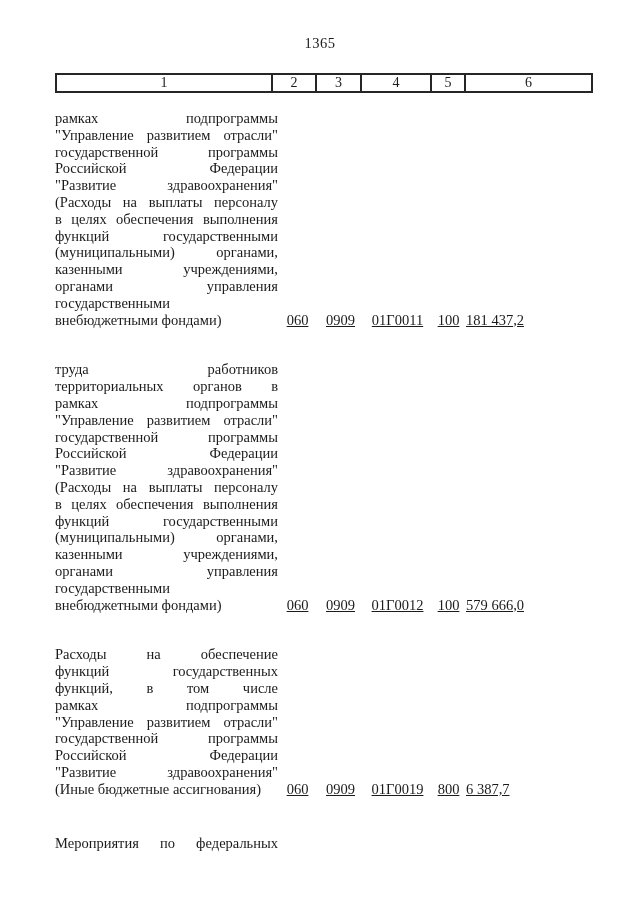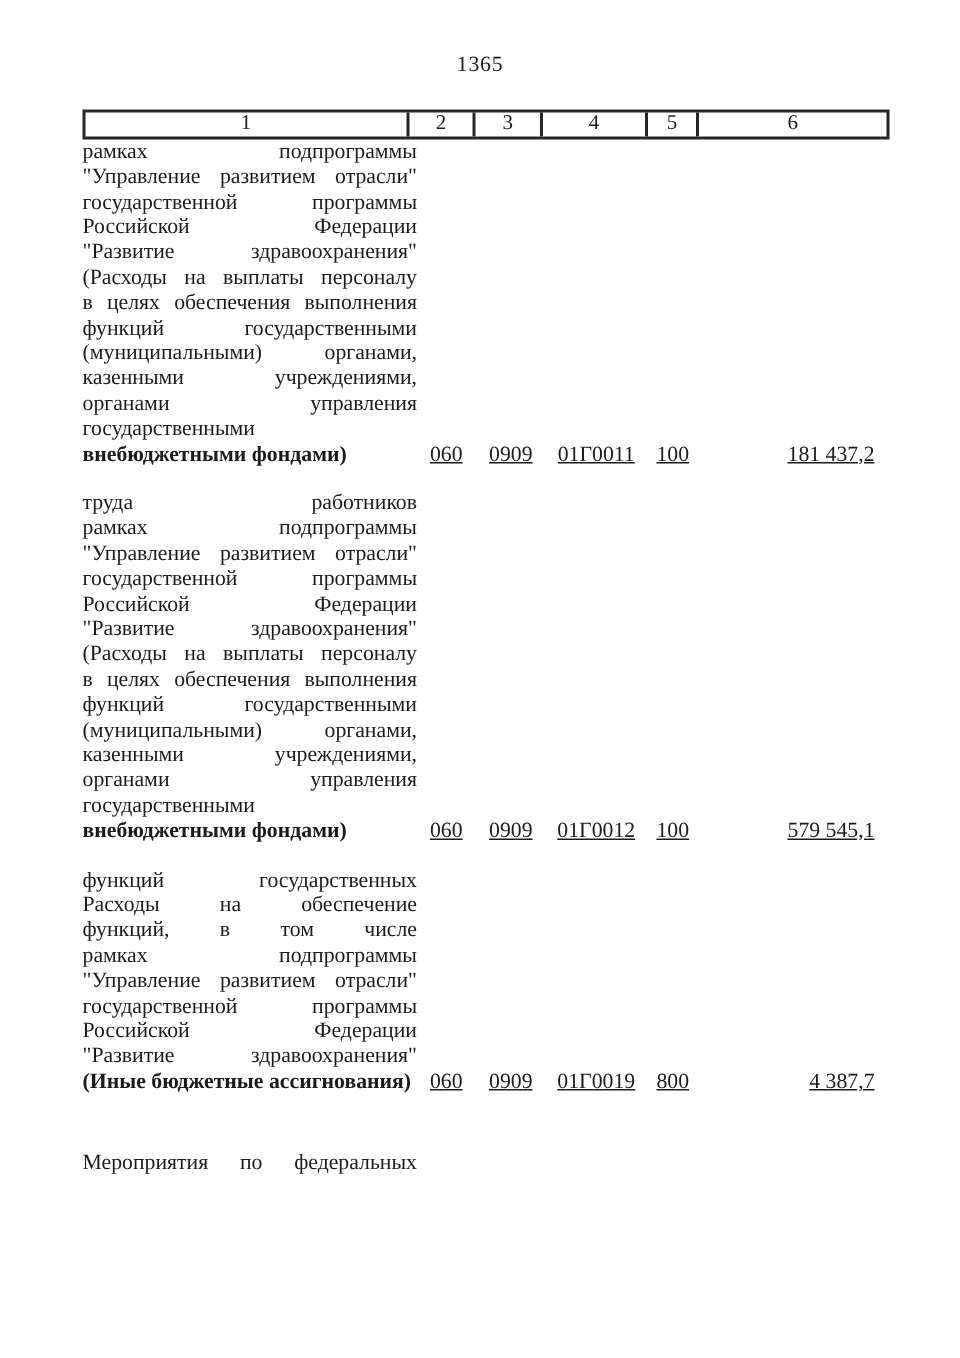--- a/index.html
+++ b/index.html
@@ -43,35 +43,35 @@
   .hcell.h6 { width: 127px; }
 
   
   .tbody { position: absolute; left: 55px; top: 93px; width: 538px; }
   .row {
     display: flex;
     align-items: flex-end;
     margin-bottom: 16px;
   }
   .cell { box-sizing: border-box; font-size: 14.5px; line-height: 16.8px; }
-  .cell.name { width: 223px; }
+  .cell.name { width: 223px; margin-top: 17px; }
   .cell.v { text-align: center; white-space: nowrap; text-decoration: underline; }
   .cell.c2 { width: 39px; }
   .cell.c3 { width: 47px; }
   .cell.c4 { width: 67px; margin-top: 38px; }
   .cell.c5 { width: 35px; }
-  .cell.c6 { width: 127px; text-align: right; padding-right: 10px; }
+  .cell.c6 { width: 127px; text-align: left; padding-right: 10px; }
 
   
   .pline {
     text-align: justify;
     text-align-last: justify;
     font-size: 14.5px; line-height: 16.8px;
   }
-  .pline.final { text-align-last: left; font-weight: bold; }
+  .pline.final { text-align-last: left; }
 </style>
 </head>
 <body>
 
 <div class="page">
 
   <div class="page-number">1365</div>
 
   <div class="thead">
     <div class="hcell h1">1</div>
@@ -102,58 +102,59 @@
     <div class="cell v c2">060</div>
     <div class="cell v c3">0909</div>
     <div class="cell v c4">01Г0011</div>
     <div class="cell v c5">100</div>
     <div class="cell v c6">181 437,2</div>
   </div>
 
   <div class="row">
     <div class="cell name">
           <div class="pline">труда работников</div>
+          <div class="pline">территориальных органов в</div>
           <div class="pline">рамках подпрограммы</div>
           <div class="pline">"Управление развитием отрасли"</div>
           <div class="pline">государственной программы</div>
           <div class="pline">Российской Федерации</div>
           <div class="pline">"Развитие здравоохранения"</div>
           <div class="pline">(Расходы на выплаты персоналу</div>
           <div class="pline">в целях обеспечения выполнения</div>
           <div class="pline">функций государственными</div>
           <div class="pline">(муниципальными) органами,</div>
           <div class="pline">казенными учреждениями,</div>
           <div class="pline">органами управления</div>
           <div class="pline">государственными</div>
           <div class="pline final">внебюджетными фондами)</div>
         </div>
     <div class="cell v c2">060</div>
     <div class="cell v c3">0909</div>
     <div class="cell v c4">01Г0012</div>
     <div class="cell v c5">100</div>
-    <div class="cell v c6">579 545,1</div>
+    <div class="cell v c6">579 666,0</div>
   </div>
 
   <div class="row">
     <div class="cell name">
+          <div class="pline">Расходы на обеспечение</div>
           <div class="pline">функций государственных</div>
-          <div class="pline">Расходы на обеспечение</div>
           <div class="pline">функций, в том числе</div>
           <div class="pline">рамках подпрограммы</div>
           <div class="pline">"Управление развитием отрасли"</div>
           <div class="pline">государственной программы</div>
           <div class="pline">Российской Федерации</div>
           <div class="pline">"Развитие здравоохранения"</div>
           <div class="pline final">(Иные бюджетные ассигнования)</div>
         </div>
     <div class="cell v c2">060</div>
     <div class="cell v c3">0909</div>
     <div class="cell v c4">01Г0019</div>
     <div class="cell v c5">800</div>
-    <div class="cell v c6">4 387,7</div>
+    <div class="cell v c6">6 387,7</div>
   </div>
 
   <div class="row">
     <div class="cell name">
           <div class="pline">Мероприятия по федеральных</div>
         </div>
     <div class="cell v c2"></div>
     <div class="cell v c3"></div>
     <div class="cell v c4"></div>
     <div class="cell v c5"></div>

